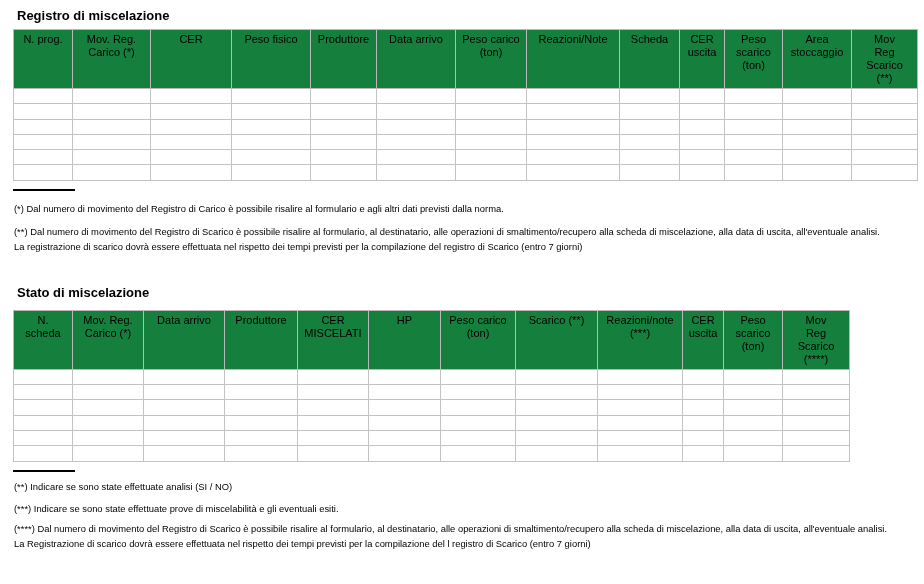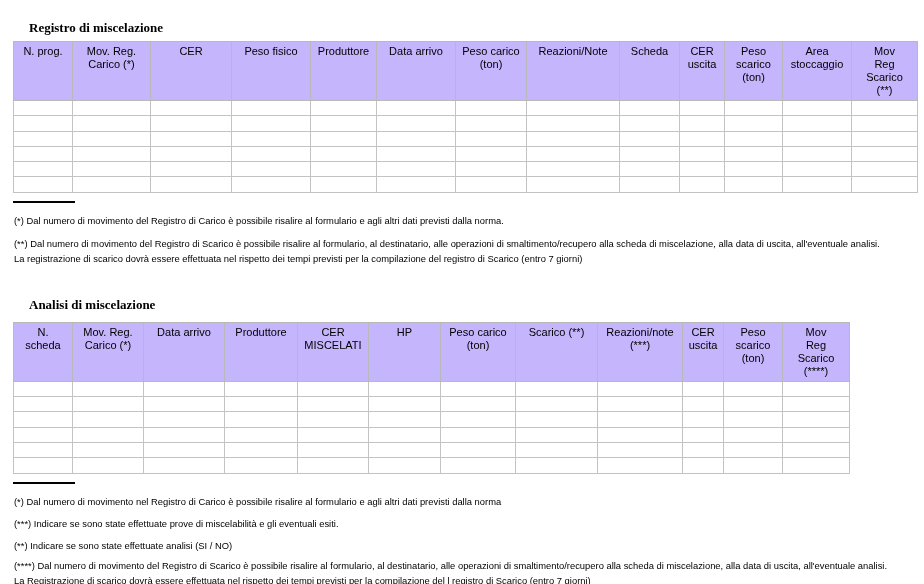--- a/index.html
+++ b/index.html
@@ -4,28 +4,28 @@
 <style>
   html, body { margin:0; padding:0; }
   body {
     width:924px; height:584px; overflow:hidden;
     background:#ffffff; color:#000000;
     font-family:"Liberation Sans", sans-serif;
   }
   .content { padding-left:13px; padding-right:6px; }
 
   .section-title {
-    font-size:13px; font-weight:bold; line-height:15px; margin:16px;font-family:Liberation Serif, serif;
+    font-size:13px; font-weight:bold; line-height:15px; margin:4px;
   }
   #title-registro { padding-top:4px; margin-bottom:6px; }
   #title-scheda   { margin-top:31px; margin-bottom:10px; }
 
   table.reg { border-collapse:collapse; table-layout:fixed; }
   table.reg th {
-    background:#c4b5fd;
+    background:#15803d;
     border:1px solid #b9b9b9;
     font-weight:normal; font-size:11px; line-height:13px;
     text-align:center; vertical-align:top;
     padding:3px 2px; height:52px;
     white-space:pre-line; overflow:hidden;
   }
   table.reg td {
     border:1px solid #c3c3c3;
     height:14.3px; padding:0;
   }
@@ -187,21 +187,21 @@
           <td></td>
         </tr>
       </tbody>
   </table>
 
   <div class="sep"></div>
 
   <p class="fn" id="fn-r1">(*) Dal numero di movimento del Registro di Carico è possibile risalire al formulario e agli altri dati previsti dalla norma.</p>
   <p class="fn" id="fn-r2"><span>(**) Dal numero di movimento del Registro di Scarico è possibile risalire al formulario, al destinatario, alle operazioni di smaltimento/recupero alla scheda di miscelazione, alla data di uscita, all'eventuale analisi.</span><br><span>La registrazione di scarico dovrà essere effettuata nel rispetto dei tempi previsti per la compilazione del registro di Scarico (entro 7 giorni)</span></p>
 
-  <h2 class="section-title" id="title-scheda">Analisi di miscelazione</h2>
+  <h2 class="section-title" id="title-scheda">Stato di miscelazione</h2>
 
   <table class="reg" id="scheda-table">
     <colgroup>
       <col style="width:59px">
         <col style="width:71px">
         <col style="width:81px">
       <col style="width:73px">
         <col style="width:71px">
         <col style="width:72px">
       <col style="width:75px">
@@ -321,18 +321,17 @@
           <td></td>
           <td></td>
           <td></td>
           <td></td>
         </tr>
       </tbody>
   </table>
 
   <div class="sep"></div>
 
-  <p class="fn" id="fn-s1">(*) Dal numero di movimento nel Registro di Carico è possibile risalire al formulario e agli altri dati previsti dalla norma</p>
+  <p class="fn" id="fn-s2">(**) Indicare se sono state effettuate analisi (SI / NO)</p>
   <p class="fn" id="fn-s3">(***) Indicare se sono state effettuate prove di miscelabilità e gli eventuali esiti.</p>
-  <p class="fn" id="fn-s2">(**) Indicare se sono state effettuate analisi (SI / NO)</p>
   <p class="fn" id="fn-s4"><span>(****) Dal numero di movimento del Registro di Scarico è possibile risalire al formulario, al destinatario, alle operazioni di smaltimento/recupero alla scheda di miscelazione, alla data di uscita, all'eventuale analisi.</span><br><span>La Registrazione di scarico dovrà essere effettuata nel rispetto dei tempi previsti per la compilazione del l registro di Scarico (entro 7 giorni)</span></p>
 
 </div>
 
 </body></html>

